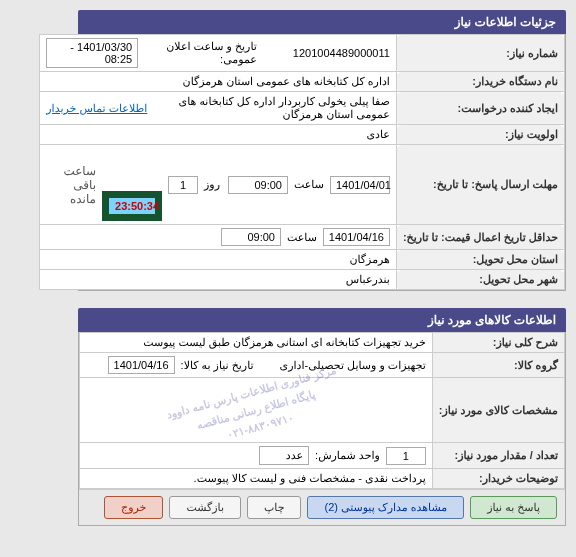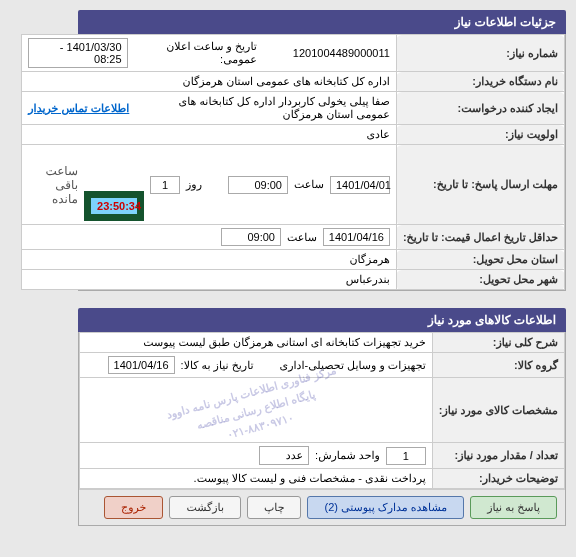--- a/index.html
+++ b/index.html
@@ -67,21 +67,20 @@
       font-weight: bold;
       min-width: 60px;
       text-align: center;
       display: inline-block;
       margin-top: 43px;
     }
     .link-blue {
       color: #0066cc;
       text-decoration: underline;
       cursor: pointer;
-      font-weight: bold;
     }
     .section2-header {
       background: #4a4a8a;
       color: #fff;
       font-size: 12px;
       font-weight: bold;
       padding: 5px 10px;
       text-align: right;
       border-radius: 2px 2px 0 0;
       margin-top: 17px;
@@ -236,21 +235,21 @@
           <span>عادی</span>
         </td>
       </tr>
       <tr>
         <td class="label">مهلت ارسال پاسخ: تا تاریخ:</td>
         <td class="value">
           <div class="row-inline">
             <span class="inner-field date-field">1401/04/01</span>
             <span>ساعت</span>
             <span class="inner-field">09:00</span>
-            <span style="margin-right:20px;">روز</span>
+            <span style="margin-right:2px;">روز</span>
             <span class="inner-field" style="min-width:30px;text-align:center;">1</span>
             <span class="timer-box">23:50:34</span>
             <span class="small-text">ساعت باقی مانده</span>
           </div>
         </td>
       </tr>
       <tr>
         <td class="label">حداقل تاریخ اعمال قیمت: تا تاریخ:</td>
         <td class="value">
           <div class="row-inline">

